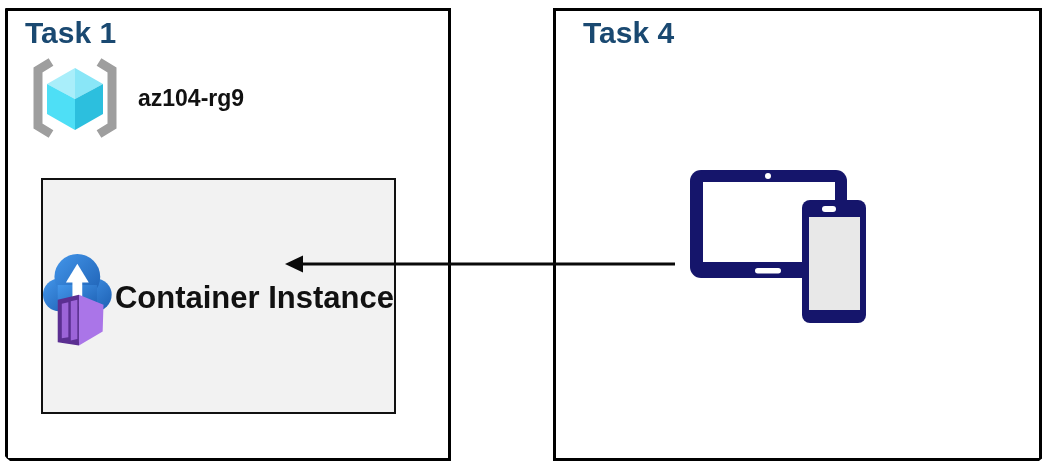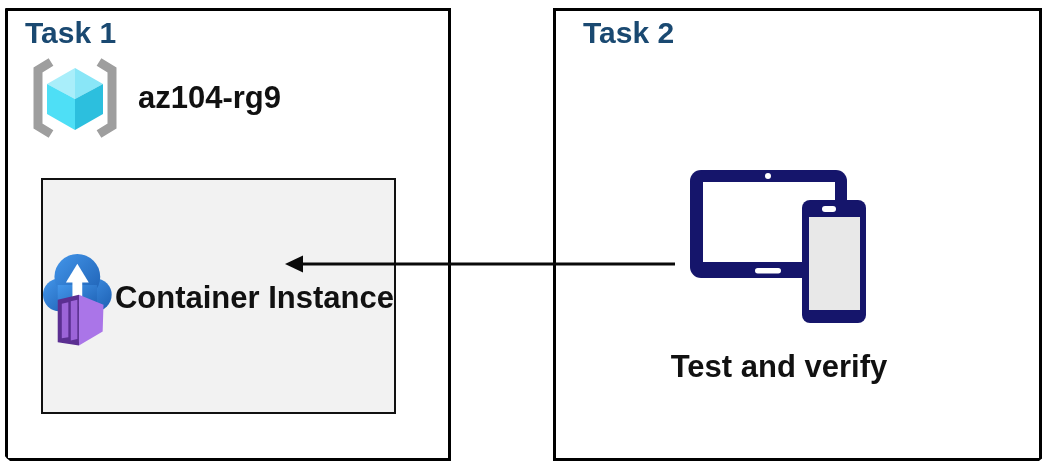--- a/index.html
+++ b/index.html
@@ -24,21 +24,21 @@
     font-size:30px;font-weight:bold;color:#1A4971;
     white-space:nowrap;
   }
   .box-task1 .box-title{left:17px;top:5px;}
   .box-task2 .box-title{left:27px;top:5px;}
   .rg-row{
     position:absolute;left:20px;top:47px;
     display:flex;align-items:center;gap:16px;
   }
   .rg-label{
-    font-size:31px;font-weight:bold;color:#111111;white-space:nowrap;
+    font-size:23px;font-weight:bold;color:#111111;white-space:nowrap;
   }
   .inner-box{
     position:absolute;left:33px;top:167px;
     box-sizing:border-box;
     width:355px;height:236px;
     border:2px solid #111111;
     background:#F2F2F2;
     display:flex;flex-direction:row;align-items:center;
   }
   .ci-icon{margin-top:13px;}
@@ -102,39 +102,38 @@
           <polygon points="18,58 44,52 44,114 18,110" fill="#5B2F91"></polygon>
           <polygon points="23,63 31,61 31,104 23,105" fill="#9C64D8"></polygon>
           <polygon points="34,60 42,58 42,106 34,108" fill="#9C64D8"></polygon>
         </g>
       </svg>
       <div class="ci-label">Container Instance</div>
     </div>
   </div>
 
   <div class="box box-task2">
-    <div class="box-title">Task 2</div>
+    <div class="box-title">Task 4</div>
 
     <svg class="devices" width="190" height="160" viewBox="0 0 190 160">
 
       <g>
         <rect x="1" y="1" width="157" height="108" rx="11" fill="#15156B"></rect>
         <rect x="14" y="13" width="132" height="80" fill="#ffffff"></rect>
         <circle cx="79" cy="7" r="3" fill="#ffffff"></circle>
         <rect x="66" y="99" width="26" height="5.5" rx="2.75" fill="#ffffff"></rect>
       </g>
 
       <g>
         <rect x="113" y="31" width="64" height="123" rx="8" fill="#15156B"></rect>
         <rect x="120" y="48" width="51" height="93" fill="#E8E8E8"></rect>
         <rect x="133" y="37" width="14" height="6" rx="3" fill="#ffffff"></rect>
       </g>
     </svg>
 
-    <div class="tv-label">Test and verify</div>
   </div>
 
   <svg class="arrow-svg" width="398" height="32" viewBox="0 0 398 32">
     <line x1="18" y1="16" x2="393" y2="16" stroke="#0A0A0A" stroke-width="3"></line>
     <polygon points="3,16 21,7.5 21,24.5" fill="#0A0A0A"></polygon>
   </svg>
 
 </div>
 
 </body></html>

